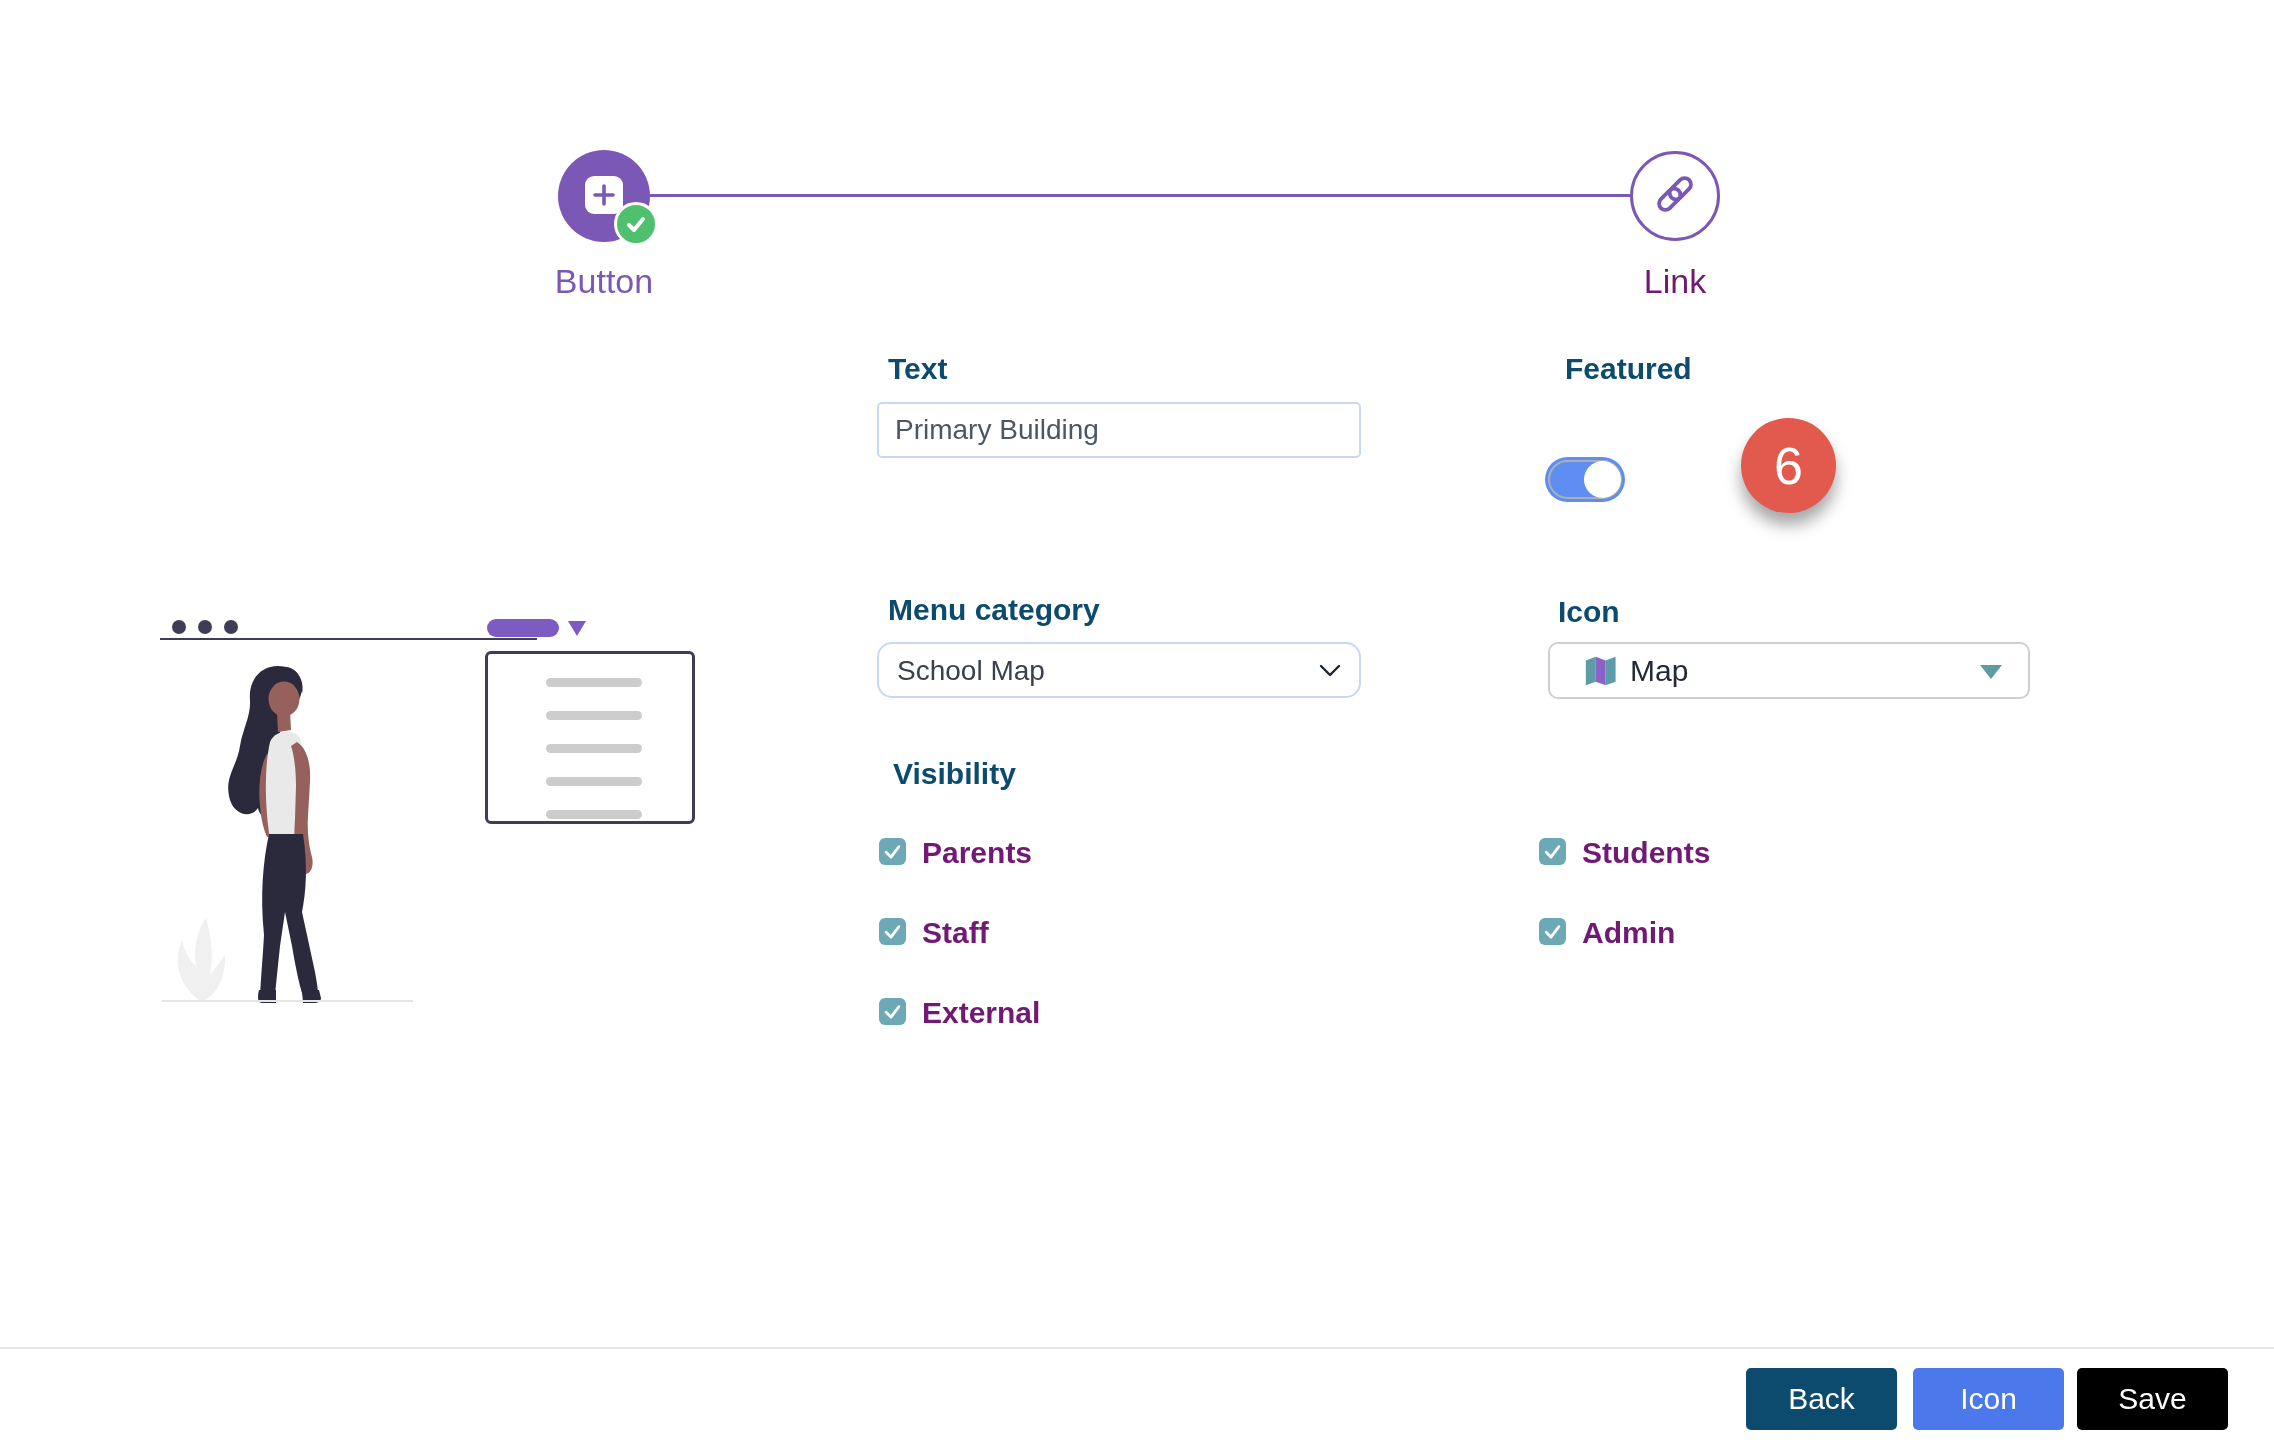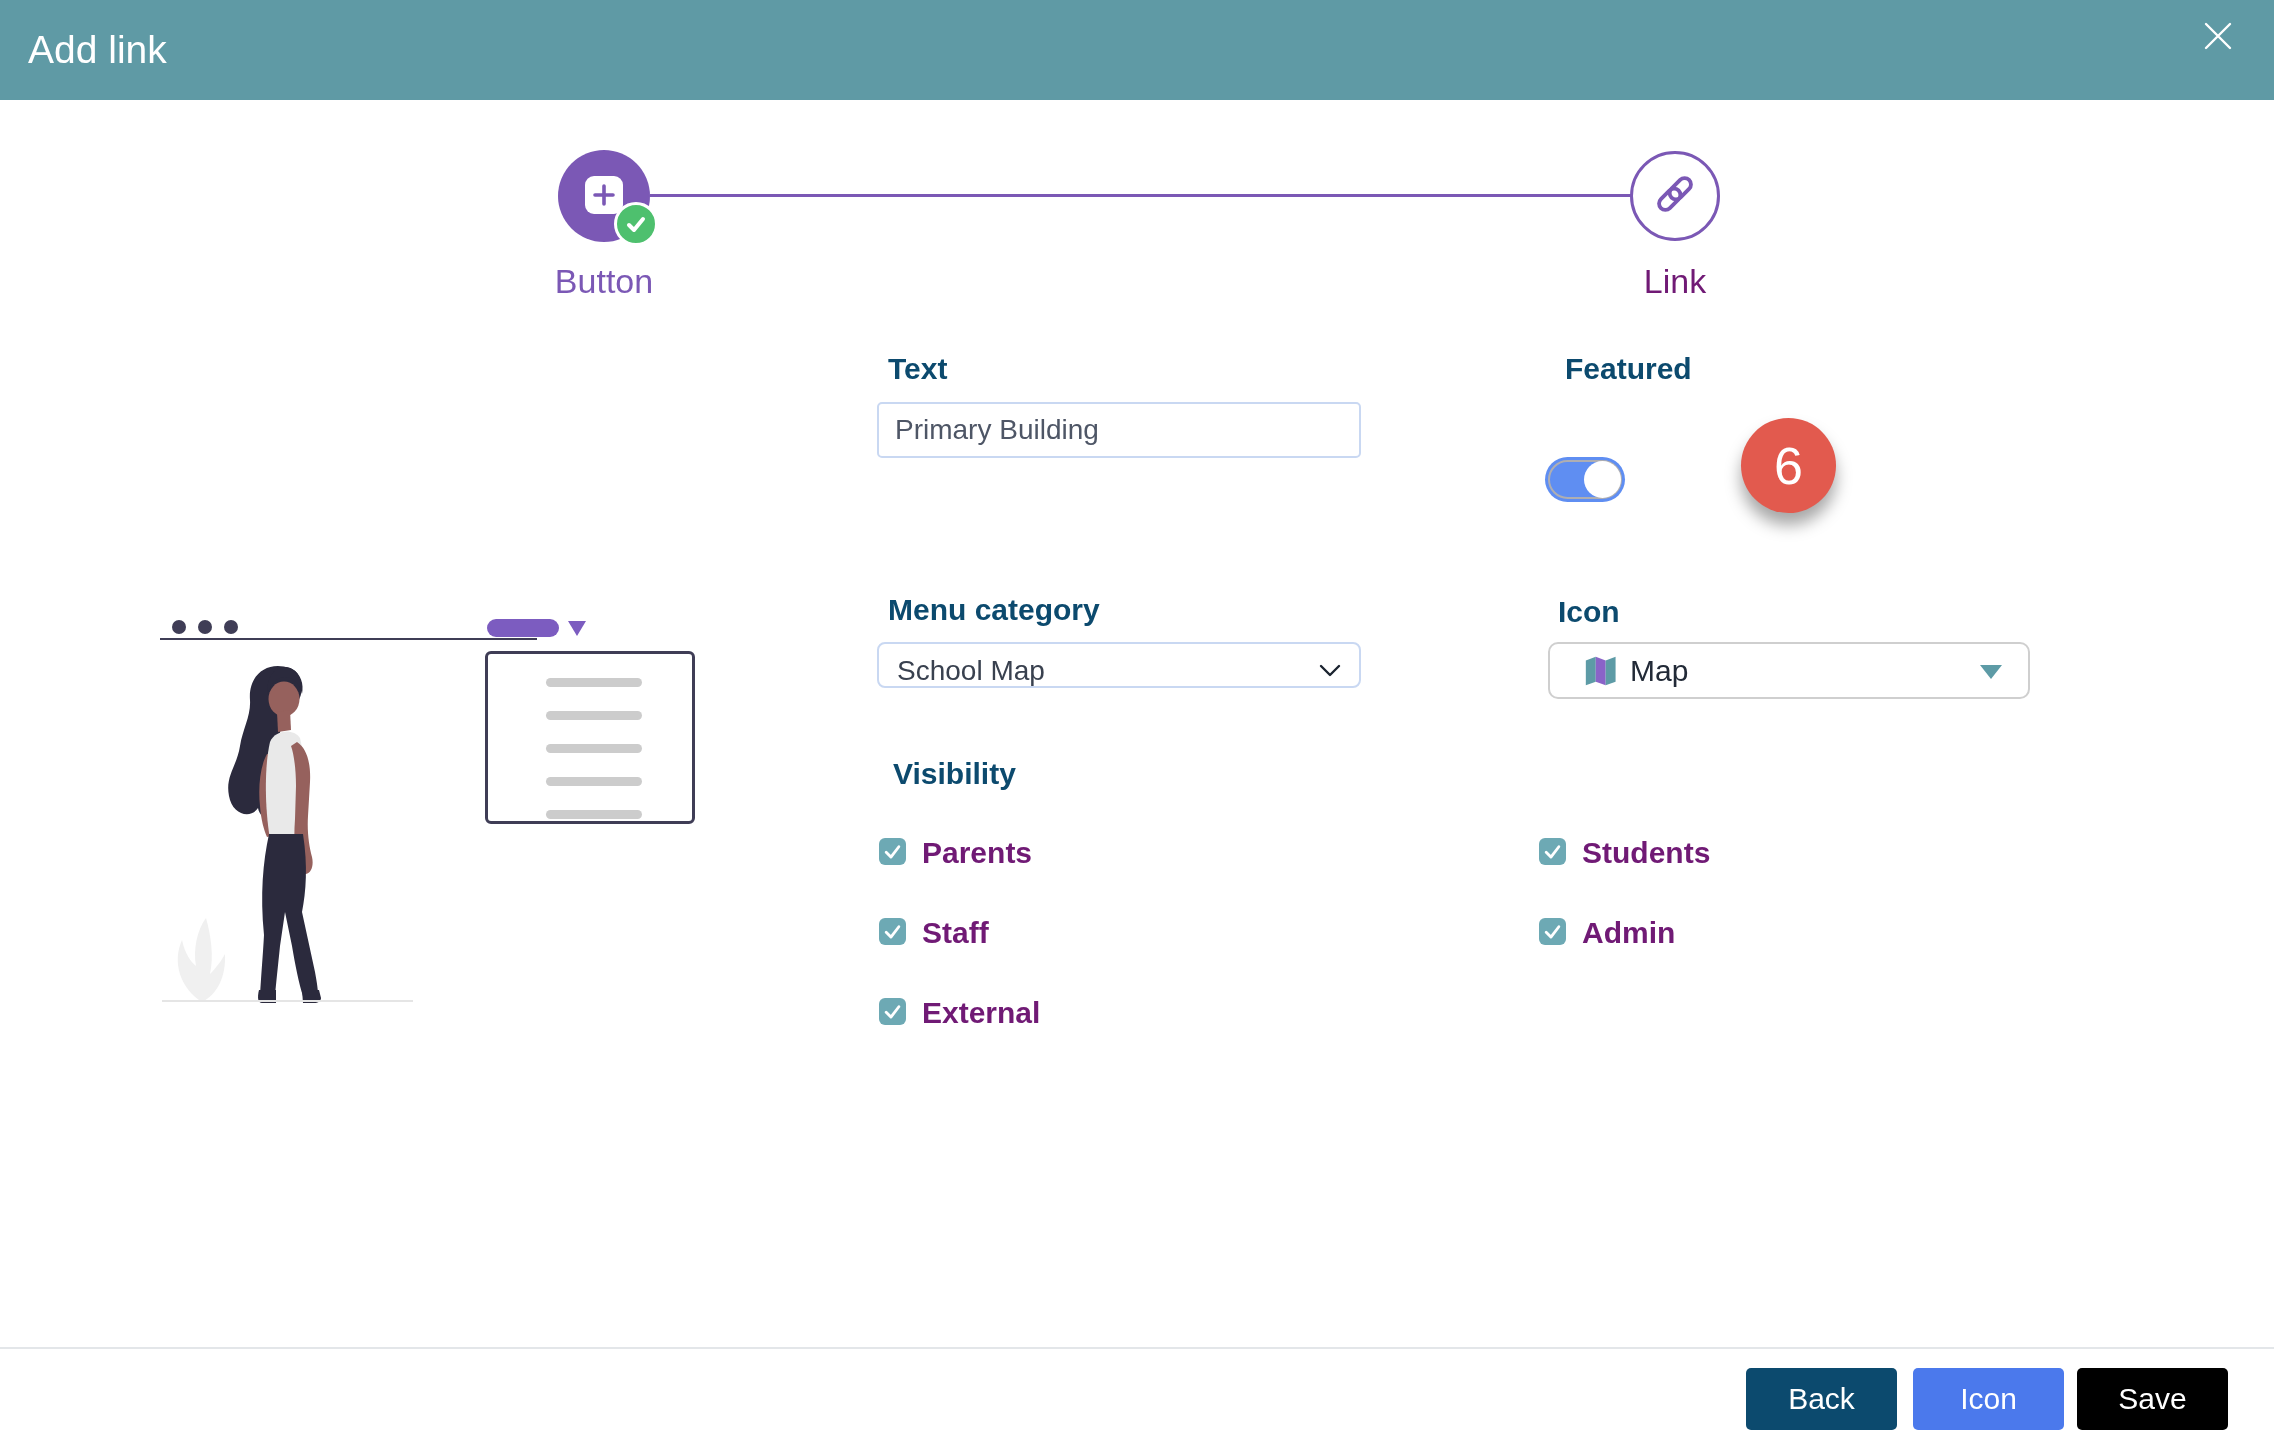--- a/index.html
+++ b/index.html
@@ -21,21 +21,21 @@
   .step1-label{position:absolute;left:504px;top:262px;width:200px;text-align:center;font-size:34px;color:#7b58b5;}
   .step2-label{position:absolute;left:1575px;top:262px;width:200px;text-align:center;font-size:34px;color:#701a75;}
 
   
   .field-label{position:absolute;font-size:30px;font-weight:700;color:#0c4a6e;}
   .text-input{position:absolute;left:877px;top:402px;width:484px;height:56px;border:2px solid #c9d8f2;border-radius:5px;padding:0 16px;font-size:28px;color:#4e5666;box-sizing:border-box;font-family:"Liberation Sans",sans-serif;outline:none;background:#fff;}
   .toggle{position:absolute;left:1545px;top:457px;width:80px;height:45px;border-radius:23px;background:#5f8ef2;cursor:pointer;}
   .toggle-ring{position:absolute;top:3px;left:3px;right:3px;bottom:3px;border:2px solid #aeaeb2;border-radius:20px;}
   .toggle-knob{position:absolute;right:4px;top:4px;width:37px;height:37px;border-radius:50%;background:#ffffff;}
   .step-badge{position:absolute;left:1741px;top:418px;width:95px;height:95px;border-radius:50%;background:#e25a4e;color:#ffffff;font-size:52px;display:flex;align-items:center;justify-content:center;box-shadow:0 12px 16px rgba(0,0,0,0.35);}
-  .menu-select{position:absolute;left:877px;top:642px;width:484px;height:46px;border:2px solid #c9d8f2;border-radius:8px;box-sizing:border-box;background:#fff;cursor:pointer;}
+  .menu-select{position:absolute;left:877px;top:642px;width:484px;height:56px;border:2px solid #c9d8f2;border-radius:15px;box-sizing:border-box;background:#fff;cursor:pointer;}
   .menu-select-value{position:absolute;left:18px;top:0;line-height:53px;font-size:28px;color:#39414f;}
   .menu-chevron{position:absolute;right:18px;top:20px;}
   .icon-dropdown{position:absolute;left:1548px;top:642px;width:482px;height:57px;border:2px solid #cfcfcf;border-radius:10px;box-sizing:border-box;background:#fff;cursor:pointer;}
   .icon-map{position:absolute;left:32px;top:10px;}
   .icon-value{position:absolute;left:80px;top:0;line-height:53px;font-size:30px;color:#222a37;text-align:right;}
   .icon-caret{position:absolute;right:26px;top:21px;width:0;height:0;border-left:11px solid transparent;border-right:11px solid transparent;border-top:14px solid #5d9ba6;}
 
   .checkbox{position:absolute;width:27px;height:27px;border-radius:6px;background:#6da9b4;display:flex;align-items:center;justify-content:center;cursor:pointer;}
   .cb-label{position:absolute;font-size:30px;font-weight:700;color:#701a75;}
 
@@ -53,30 +53,20 @@
   .illus-caret{position:absolute;left:568px;top:621px;width:0;height:0;border-left:9px solid transparent;border-right:9px solid transparent;border-top:15px solid #7c5cc0;}
   .illus-panel{position:absolute;left:485px;top:651px;width:210px;height:173px;background:#ffffff;border:3px solid #3f3d56;border-radius:6px;box-sizing:border-box;}
   .panel-bar{position:absolute;left:58px;width:96px;height:9px;border-radius:5px;background:#cccccc;}
   .ground-line{position:absolute;left:162px;top:1000px;width:251px;height:2px;background:#e5e5e5;}
 </style>
 </head>
 <body>
 
 <div id="screen">
 
-  <div class="modal-header">
-    <div class="modal-title">Add link</div>
-    <div class="close-btn">
-      <span>
-        <svg width="34" height="34" viewBox="0 0 34 34">
-            <path d="M5 5 L29 29 M29 5 L5 29" stroke="#ffffff" stroke-width="2.4" stroke-linecap="round"></path>
-          </svg>
-      </span>
-    </div>
-  </div>
 
   <div>
     <div class="step1-circle">
       <div class="plus-square">
         <svg width="24" height="24" viewBox="0 0 24 24">
             <path d="M12 3 V21 M3 12 H21" stroke="#7b58b5" stroke-width="3.6" stroke-linecap="round"></path>
           </svg>
       </div>
       <div class="check-badge">
         <svg width="24" height="24" viewBox="0 0 24 24">

